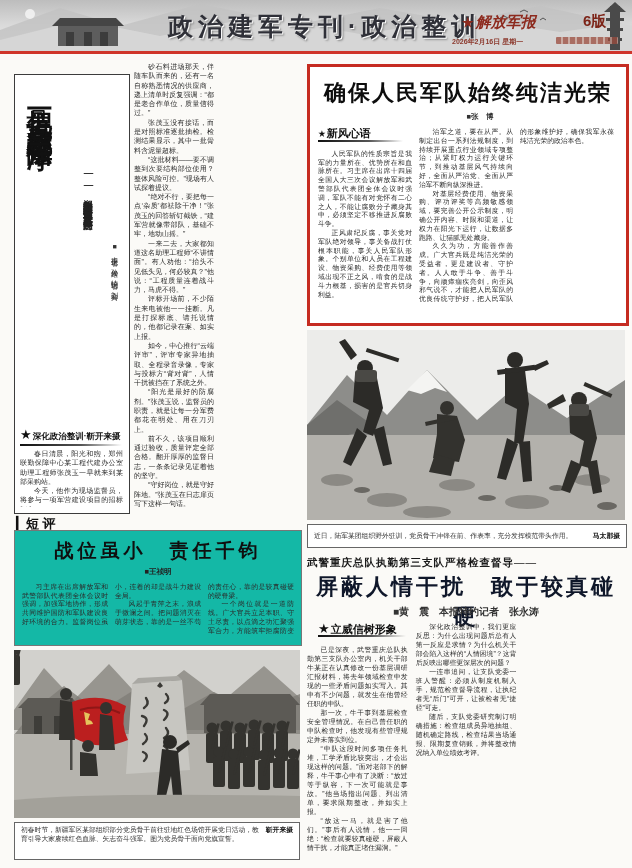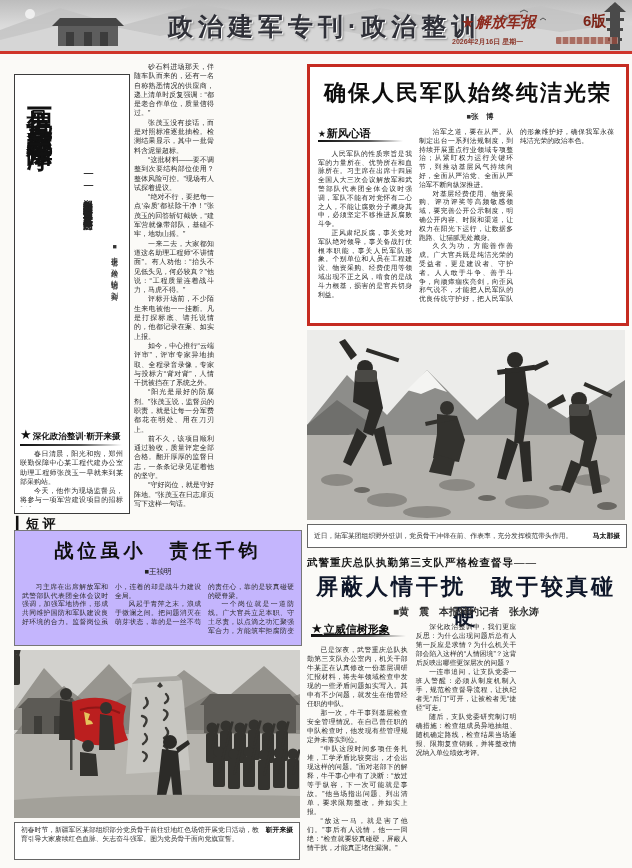--- a/index.html
+++ b/index.html
@@ -44,24 +44,24 @@
   #left-lead{left:5px;top:374px;width:103px;height:58px;}
 
   #brief-label{left:16px;top:515px;font-size:13px;font-weight:bold;color:#111;}
   #brief-label:before{content:"▎";color:#111;}
 
   
   #mid-cols{left:134px;top:62px;width:168px;height:452px;
     column-count:2;column-gap:8px;column-fill:auto;}
 
   
-  #brief-box{left:14px;top:530px;width:286px;height:114px;border:1px solid #777;background:#c4b5fd;}
+  #brief-box{left:14px;top:530px;width:286px;height:114px;border:1px solid #777;background:#14b8a6;}
   #brief-headline{left:0;top:7px;width:100%;text-align:center;font-size:19px;font-weight:bold;letter-spacing:4px;
     font-family:"Liberation Serif","DejaVu Serif",serif;color:#0f0f0f;}
-  #brief-byline{left:0;top:36px;width:100%;text-align:center;font-size:7.5px;font-weight:normal;color:#222;}
+  #brief-byline{left:0;top:36px;width:100%;text-align:center;font-size:7.5px;font-weight:bold;color:#222;}
   #brief-body{left:7px;top:52px;width:272px;height:56px;column-count:3;column-gap:7px;column-fill:auto;
     font-size:6.8px;line-height:8.7px;}
 
   
   #main-box{left:307px;top:64px;width:316px;height:256px;border:3px solid #c52b20;background:#fff;}
   #main-headline{left:0;top:11px;width:100%;text-align:center;font-size:22px;font-weight:bold;letter-spacing:2px;color:#0d0d0d;font-family:Liberation Serif, serif;}
   #main-byline{left:12px;top:45px;width:100%;text-align:center;font-size:7.5px;font-weight:bold;color:#333;}
   #main-body{left:8px;top:61px;width:296px;height:184px;column-count:3;column-gap:7px;column-fill:auto;
     font-size:6.8px;line-height:8.8px;font-family:Liberation Mono, monospace;}
   #badge2{margin:2px 2px 8px 0;font-size:11px;}
@@ -74,21 +74,21 @@
   .credit{font-weight:bold;color:#111;white-space:nowrap;margin-left:6px;}
 
   
   #bottom-kicker{left:307px;top:556px;width:318px;text-align:left;font-size:10.5px;font-weight:bold;
     font-family:"Liberation Serif","DejaVu Serif",serif;color:#1a1a1a;letter-spacing:1px;}
   #bottom-headline{left:307px;top:572px;width:318px;text-align:center;font-size:22px;font-weight:bold;letter-spacing:3px;
     font-family:Liberation Mono, monospace;color:#0f172a;}
   #bottom-byline{left:307px;top:605px;width:318px;text-align:center;font-size:10px;font-weight:bold;color:#333;}
   #bottom-body{left:307px;top:622px;width:318px;height:246px;column-count:3;column-gap:8px;column-fill:auto;
     font-size:6.8px;line-height:9px;}
-  #badge3{margin:2px 2px 8px 4px;font-size:11px;text-decoration:underline;}
+  #badge3{margin:2px 2px 8px 11px;font-size:11px;}
 
   
   #photo2{left:14px;top:650px;width:286px;height:168px;background:#ccc;overflow:hidden;}
   #caption2{left:14px;top:822px;width:272px;height:30px;}
   #caption2 .credit{float:right;}
 </style>
 </head>
 <body>
 
 <div id="header" class="abs">

